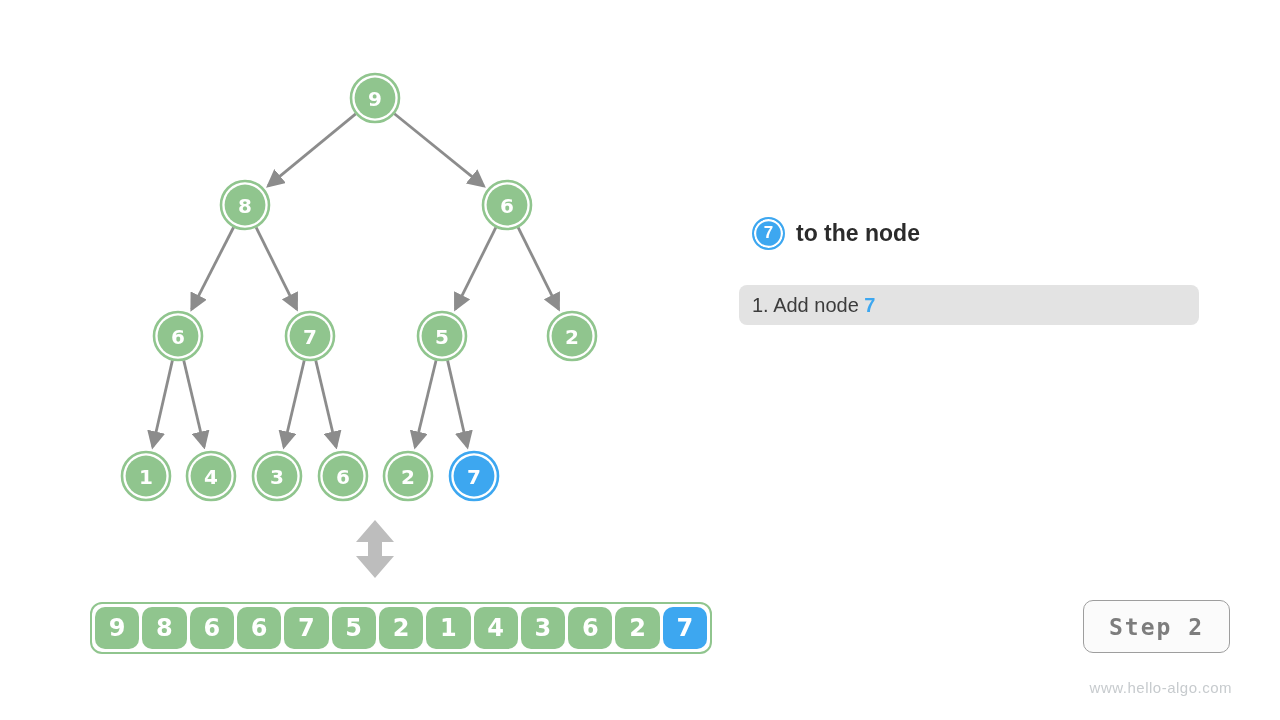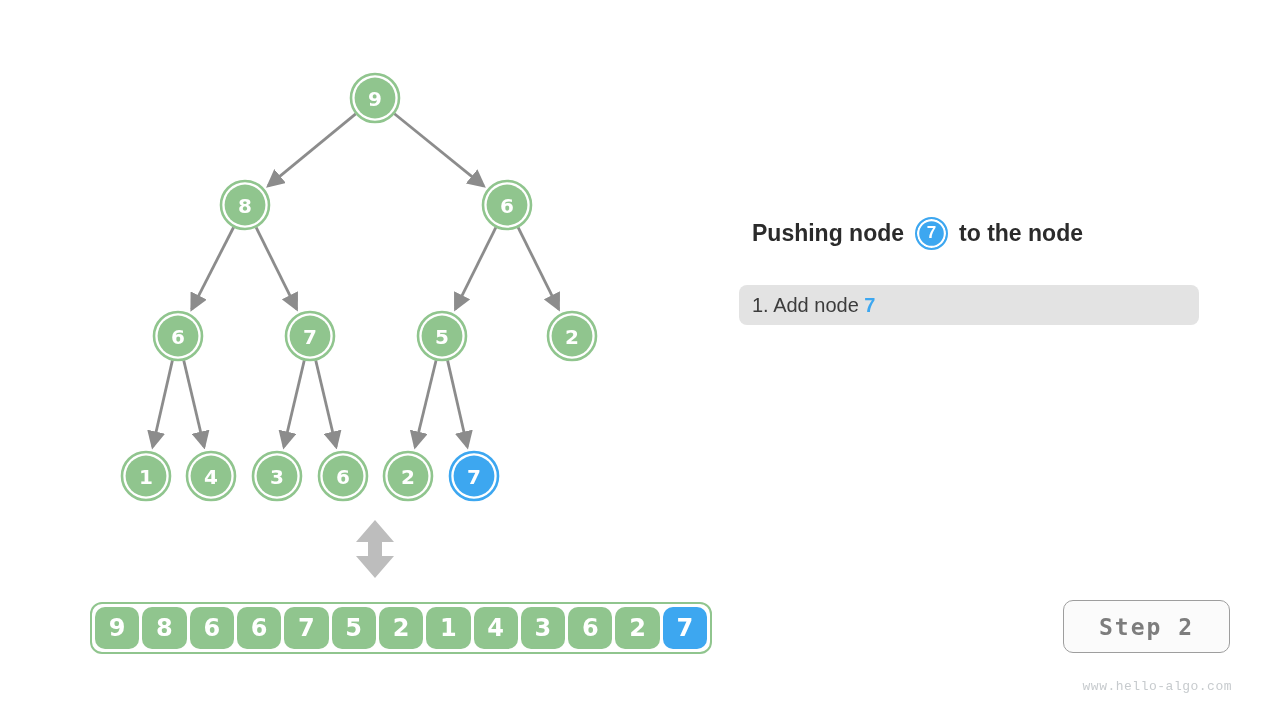--- a/index.html
+++ b/index.html
@@ -53,33 +53,33 @@
     background: var(--green); color: #ffffff;
     display: flex; align-items: center; justify-content: center;
     font-family: "DejaVu Sans", sans-serif;
     font-size: 24px; font-weight: bold;
   }
   .cell-blue { background: var(--blue); }
 
   
   .step-btn {
     position: absolute; right: 50px; top: 600px;
-    width: 167px; height: 53px; box-sizing: border-box;
+    width: 147px; height: 53px; box-sizing: border-box;
     border: 1.5px solid var(--btn-border); border-radius: 10px;
     background: var(--btn-bg); color: var(--btn-ink);
     font-family: "DejaVu Sans Mono", monospace;
     font-size: 23px; font-weight: bold; letter-spacing: 2px;
     cursor: pointer;
   }
 
   
   .watermark {
     position: absolute; right: 48px; top: 679px;
-    font-family: Liberation Mono, monospace;
-    font-size: 13px; color: var(--watermark-ink);
+    font-family: Liberation Sans, sans-serif;
+    font-size: 15px; color: var(--watermark-ink);
     letter-spacing: 0.5px;
   }
 </style>
 </head>
 <body>
 
 <div class="stage">
 
   <svg id="tree-svg" width="740" height="600" viewBox="0 0 740 600">
     <defs>
@@ -165,21 +165,20 @@
         <g>
           <circle cx="474" cy="476" r="24" fill="none" stroke="#3da7f0" stroke-width="2.6"></circle>
           <circle cx="474" cy="476" r="20.4" fill="#3da7f0"></circle>
           <text x="474" y="477" text-anchor="middle" dominant-baseline="central" fill="#ffffff" font-size="20" font-weight="bold" font-family="&quot;DejaVu Sans&quot;, sans-serif">7</text>
         </g>
       </g>
     <polygon id="swap-arrow" points="375,520 394,542 382,542 382,556 394,556 375,578 356,556 368,556 368,542 356,542" fill="#bdbdbd"></polygon>
   </svg>
 
   <div class="title-row">
-    <span>Pushing node</span>
     <span class="title-node">
       <span>7</span>
     </span>
     <span>to the node</span>
   </div>
 
   <div class="instruction">
     <span>1. Add node </span>
       <span class="hl">7</span>
   </div>

